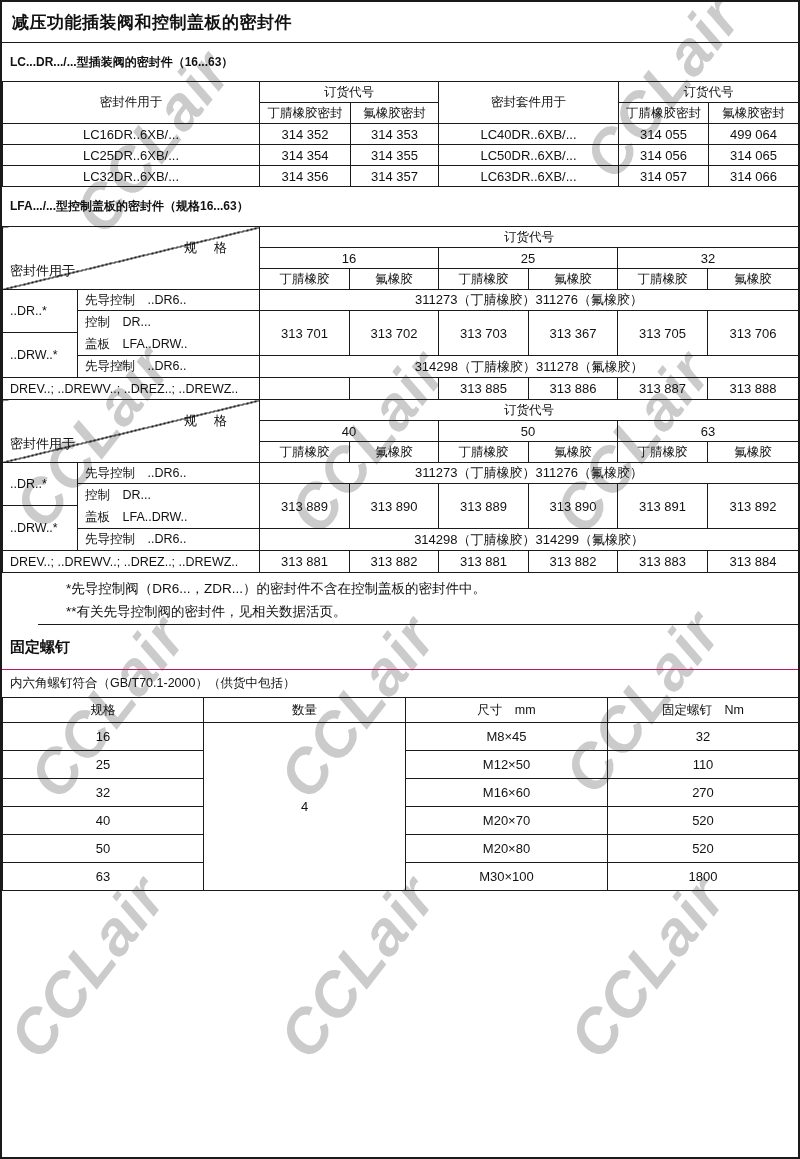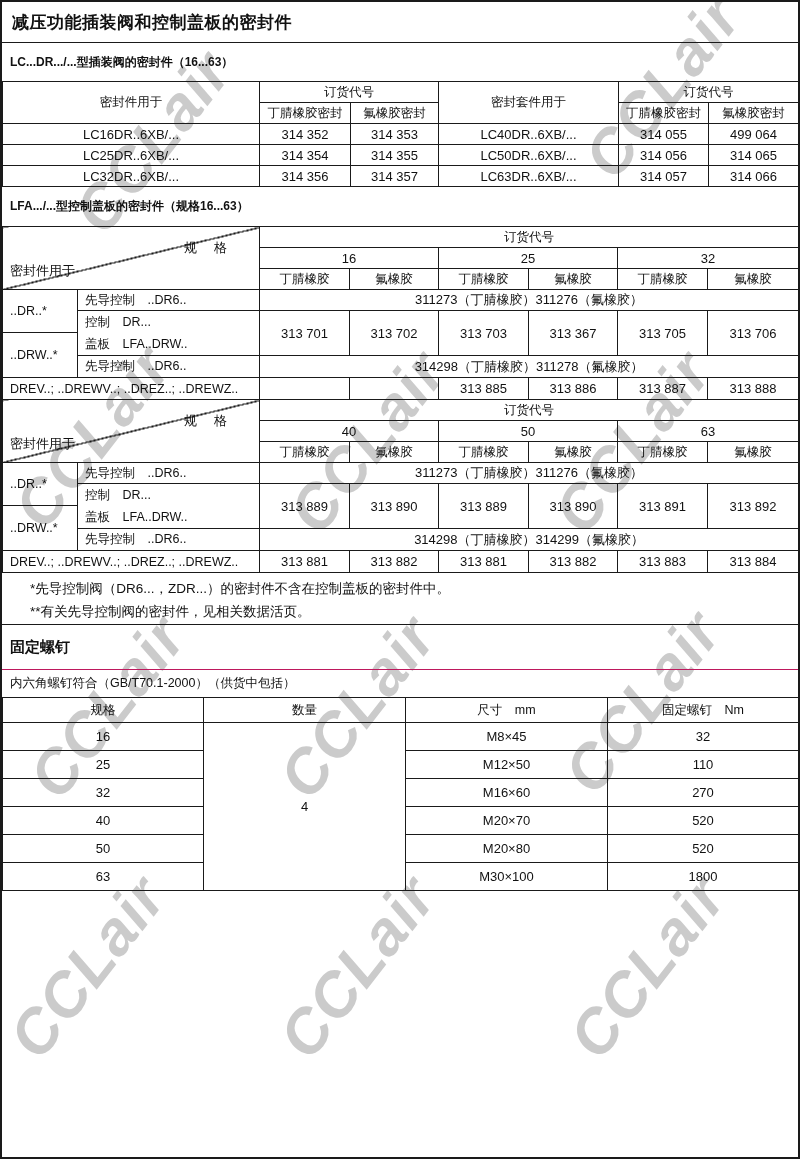--- a/index.html
+++ b/index.html
@@ -29,21 +29,21 @@
 
   .diag{position:relative;padding:0;
     background:linear-gradient(to bottom right,
       transparent calc(50% - 0.7px), #1a1a1a calc(50% - 0.7px),
       #1a1a1a calc(50% + 0.7px), transparent calc(50% + 0.7px));}
   .diag-spec{position:absolute;top:12px;right:30px;letter-spacing:2px;font-size:13px;}
   .diag-seal{position:absolute;left:7px;bottom:9px;font-size:13px;}
   .two-line{line-height:22px;}
 
   .footnotes{box-sizing:border-box;height:52px;border-bottom:1px solid #1a1a1a;
-             padding:4px 0 0 28px;font-size:13.5px;line-height:23px;}
+             padding:4px 0 0 28px;font-size:13.5px;line-height:23px;margin-left:36px;}
   .s3-title{height:45px;border-bottom:1px solid #be185d;padding-left:8px;
             font-size:15px;font-weight:bold;}
   .caption{height:27px;padding-left:8px;font-size:12.5px;}
 </style>
 </head>
 <body>
 
 <div class="page">
   <div class="wm-layer">
       <span class="wm" style="left: 150px; top: 140px;">CCLair</span>

